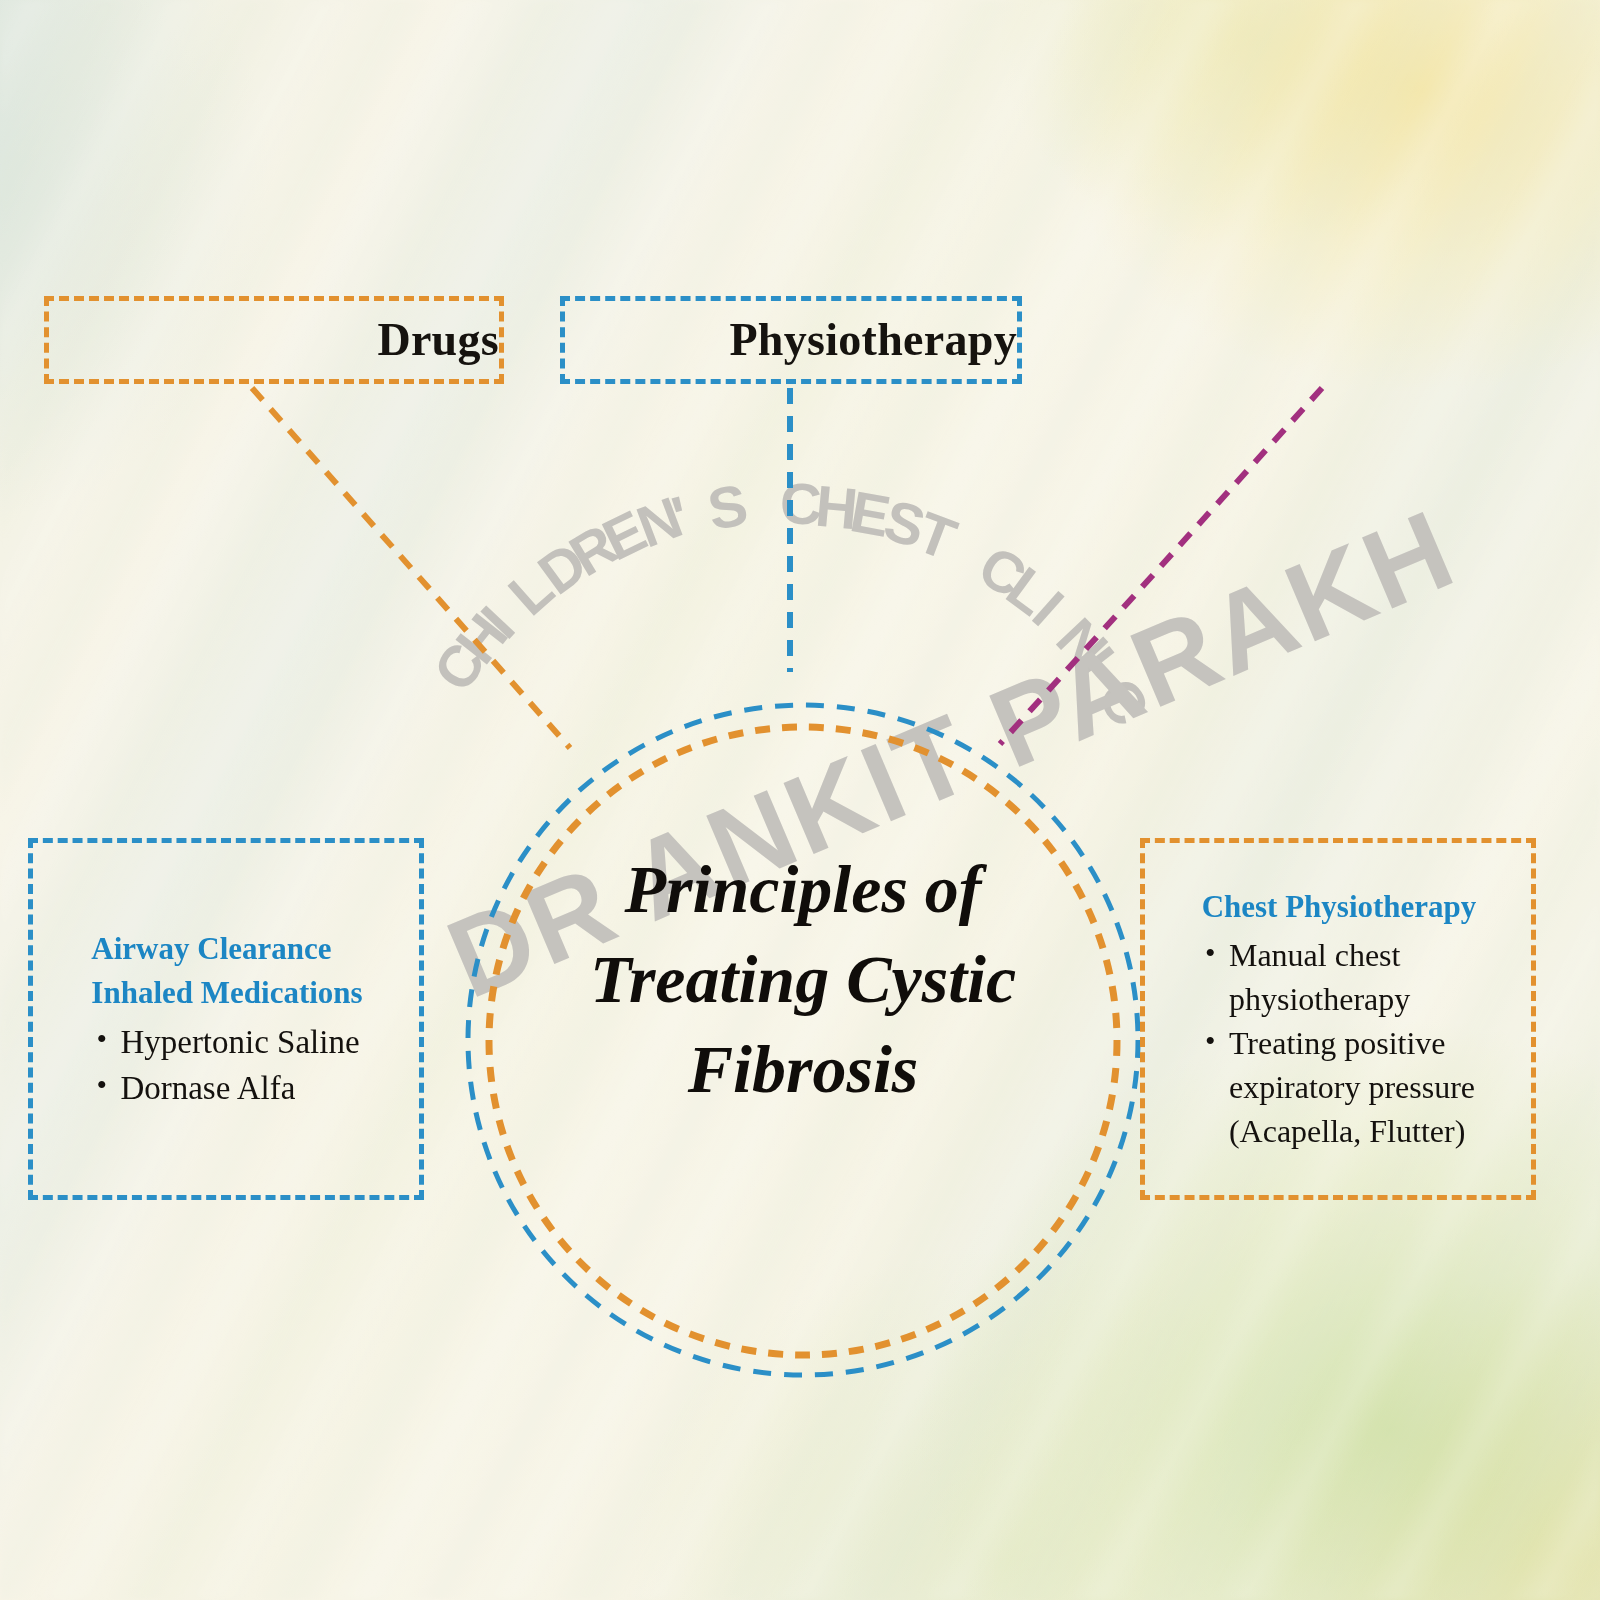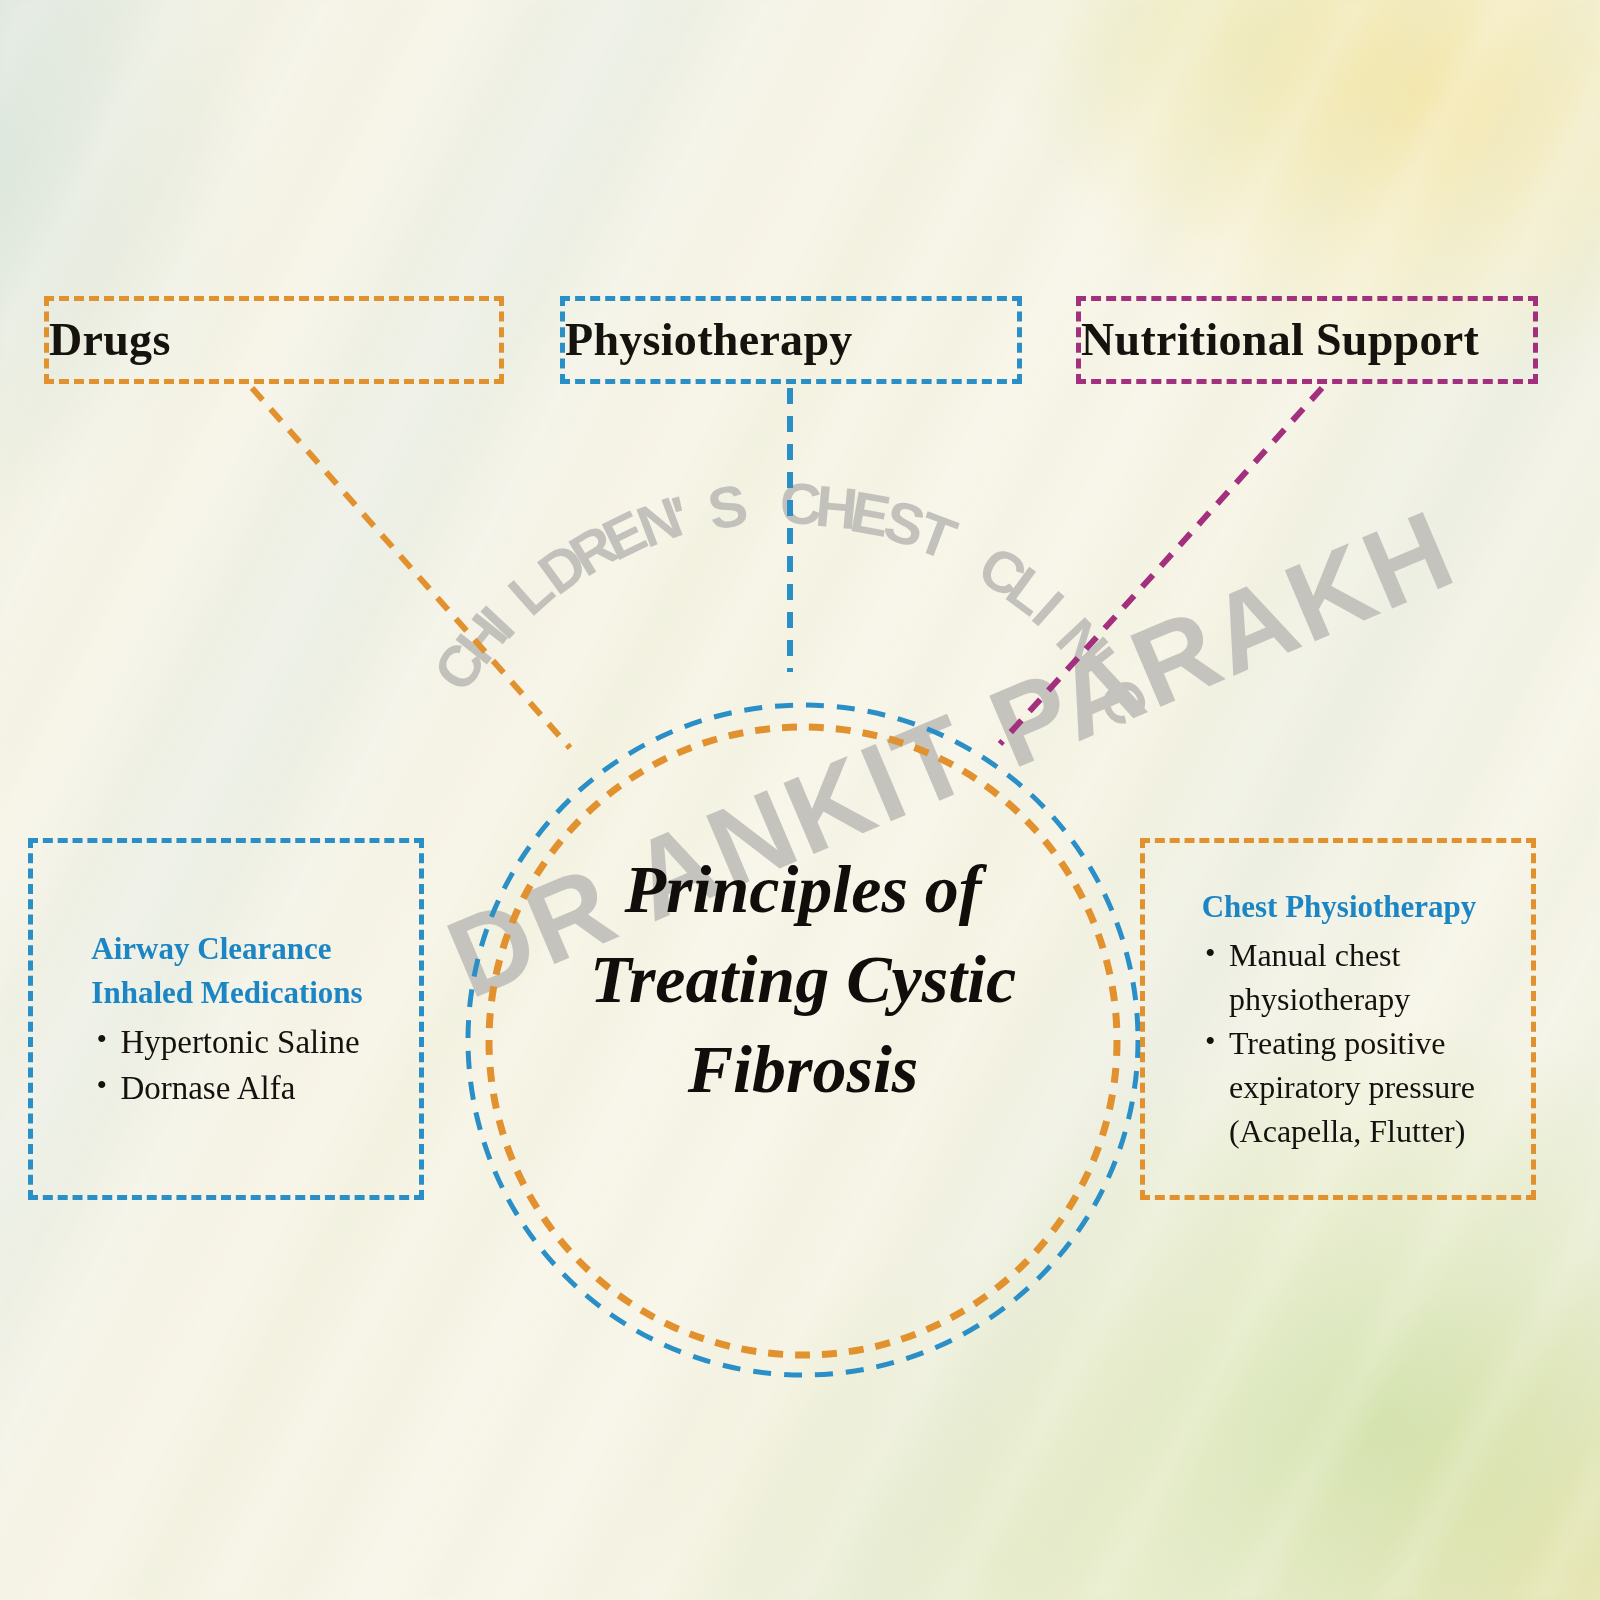--- a/index.html
+++ b/index.html
@@ -112,21 +112,21 @@
     position: absolute;
     inset: 0;
   }
 
   
   .top-box {
     position: absolute;
     box-sizing: border-box;
     display: flex;
     align-items: center;
-    justify-content: flex-start;
+    justify-content: flex-end;
     background: transparent;
   }
   .top-box .label {
     font-weight: 700;
     font-size: 46px;
     color: #16130f;
     letter-spacing: 0.3px;
     line-height: 1;
   }
   #box-drugs {
@@ -262,23 +262,20 @@
 
     <circle id="circle-inner" cx="803" cy="1041" r="314" fill="none" stroke="#e2912f" stroke-width="7" stroke-dasharray="15 12"></circle>
   </svg>
 
   <div class="top-box" id="box-drugs" style="border-color: rgb(226, 145, 47);">
     <span class="label">Drugs</span>
   </div>
   <div class="top-box" id="box-antimicrobials" style="border-color: rgb(43, 143, 199);">
     <span class="label">Physiotherapy</span>
   </div>
-  <div class="top-box" id="box-nutritional" style="border-color: rgb(162, 48, 127);">
-    <span class="label">Nutritional Support</span>
-  </div>
 
   <div class="side-box" id="box-airway" style="border-color: rgb(43, 143, 199);">
     <div class="panel-heading" style="color: rgb(28, 134, 196);">
       <div>Airway Clearance</div>
       <div>Inhaled Medications</div>
     </div>
     <ul class="bullet-list">
       <li>Hypertonic Saline</li>
       <li>Dornase Alfa</li>
     </ul>

